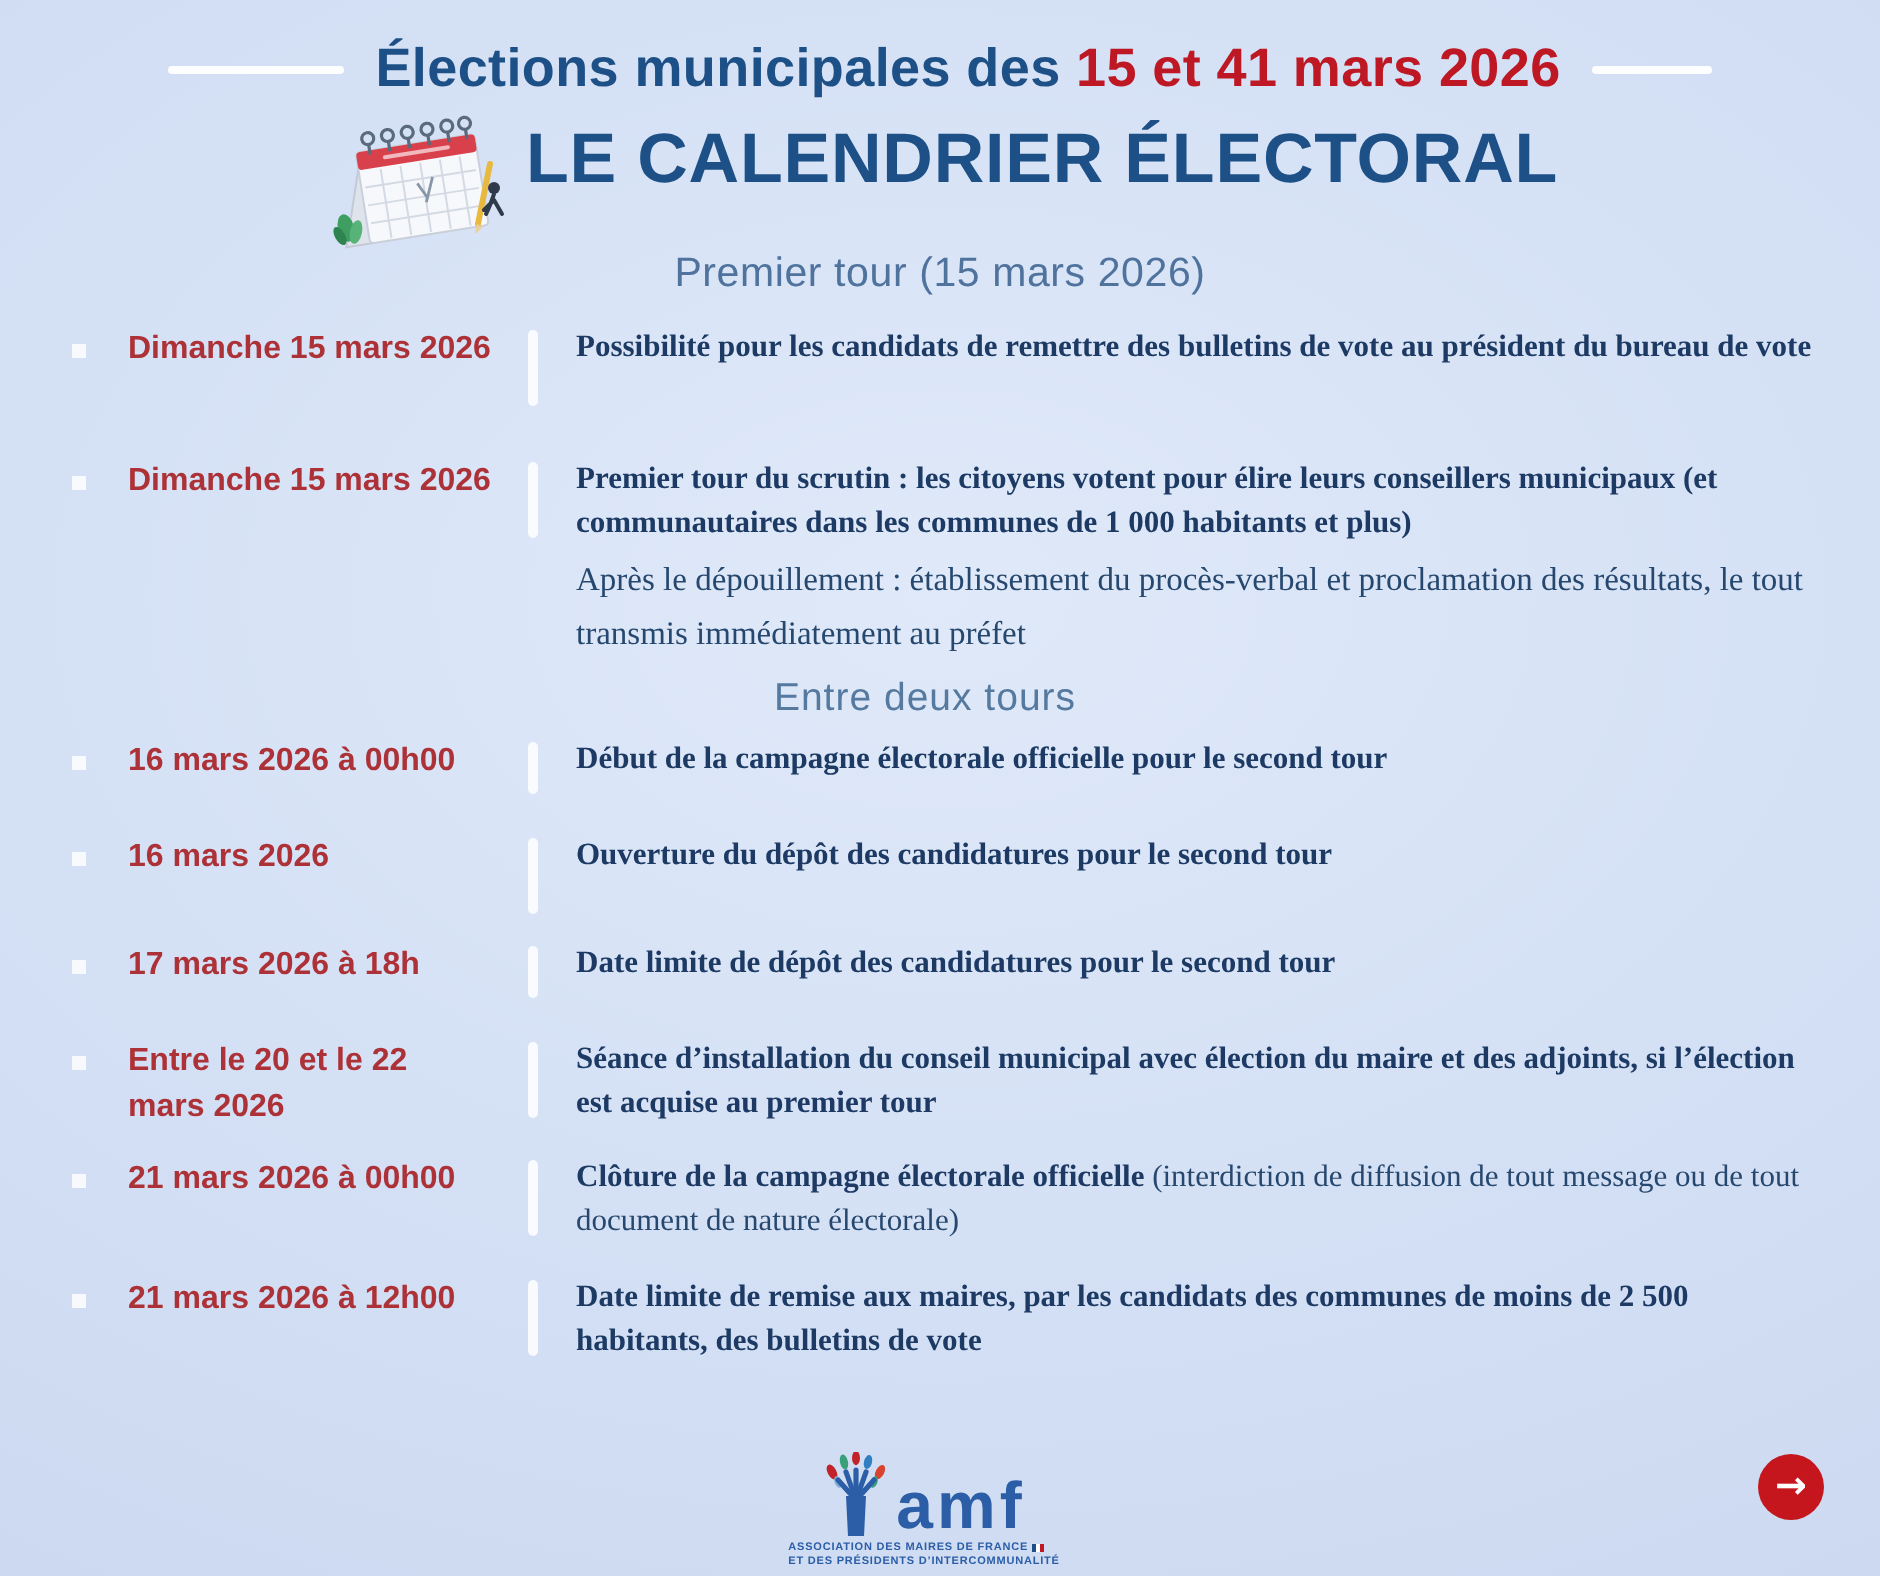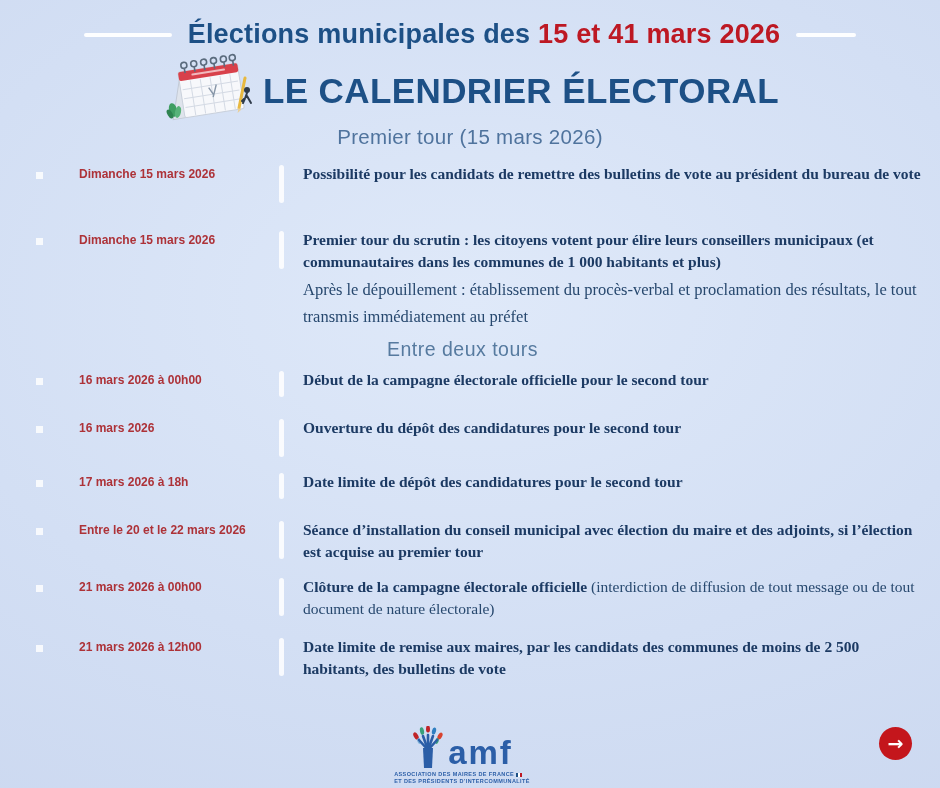--- a/index.html
+++ b/index.html
@@ -11,30 +11,30 @@
   }
 
   
   .topbar { padding-top:19px; display:flex; align-items:center; justify-content:center; gap:16px; }
   .hline { height:4px; border-radius:2px; background:rgba(255,255,255,.95); }
   .hline.left { width:88px; } .hline.right { width:60px; }
   .topbar-text { font-size:27px; font-weight:800; color:#1d5086; letter-spacing:.2px; white-space:nowrap; }
   .topbar-text .dates { color:#bd1823; }
 
   
-  .title-row { margin-top:10px; display:flex; align-items:center; justify-content:center; gap:10px; height:62px; }
+  .title-row { margin-top:10px; display:flex; justify-content:center; gap:10px; height:62px; }
   .cal-icon { width:92px; height:74px; margin-top:-4px; flex:0 0 auto; }
   .main-title { font-size:35px; font-weight:800; color:#1d5086; letter-spacing:.4px; white-space:nowrap; }
   .subtitle { margin-top:3px; text-align:center; font-size:20.5px; font-weight:400; color:#4f739d; letter-spacing:.3px; }
 
   
   .rows { margin-top:14px; }
   .row { display:flex; align-items:flex-start; padding-left:36px; }
   .bullet { flex:0 0 auto; width:7px; height:7px; margin-top:9px; background:rgba(255,255,255,.82); }
-  .date { flex:0 0 auto; width:182px; margin-left:36px; font-size:12px; font-weight:700; color:#ad3238; line-height:23px; }
+  .date { flex:0 0 auto; width:182px; margin-left:21px; font-size:16px; font-weight:700; color:#ad3238; line-height:23px; }
   .vbar { flex:0 0 auto; width:5px; border-radius:3px; margin-left:18px; margin-top:2px; background:rgba(255,255,255,.85); }
   .vbar.tall { height:38px; } .vbar.short { height:26px; }
   .content { margin-left:19px; width:620px; font-size:15.5px; font-weight:700; color:#1c3a63; line-height:22px;font-family:Liberation Serif, serif; }
   .note-block { margin-top:3px; font-size:16.5px; font-weight:400; color:#27486e; line-height:27px; }
   .note-inline { font-weight:400; color:#27486e; }
   .mb-a { margin-bottom:26px; } .mb-b { margin-bottom:20px; } .mb-c { margin-bottom:14px; }
   .mb-d { margin-bottom:13px; } .mb-e { margin-bottom:16px; }
 
   .section-head { margin:8px 15px 8px 0; text-align:center; font-size:19.5px; font-weight:400;
                   color:#567a9f; letter-spacing:.5px; }

